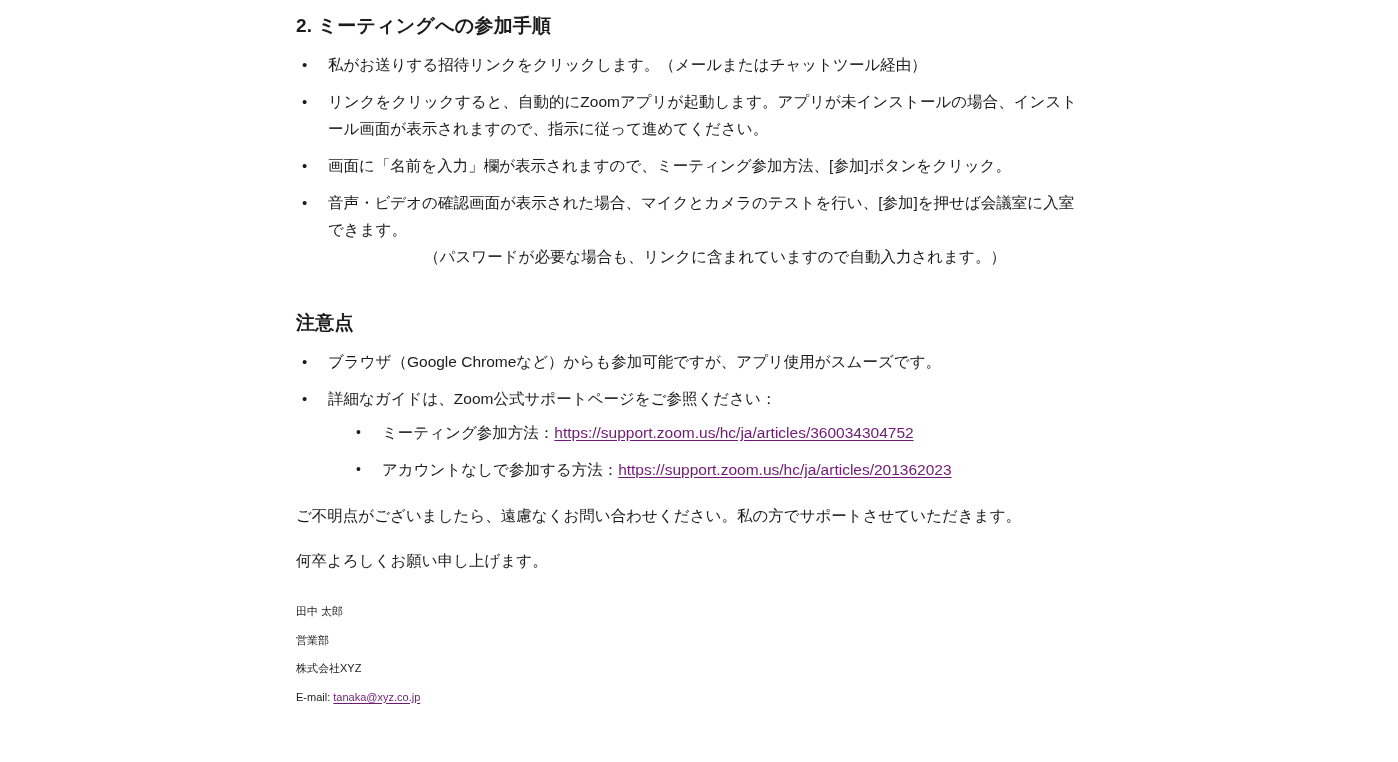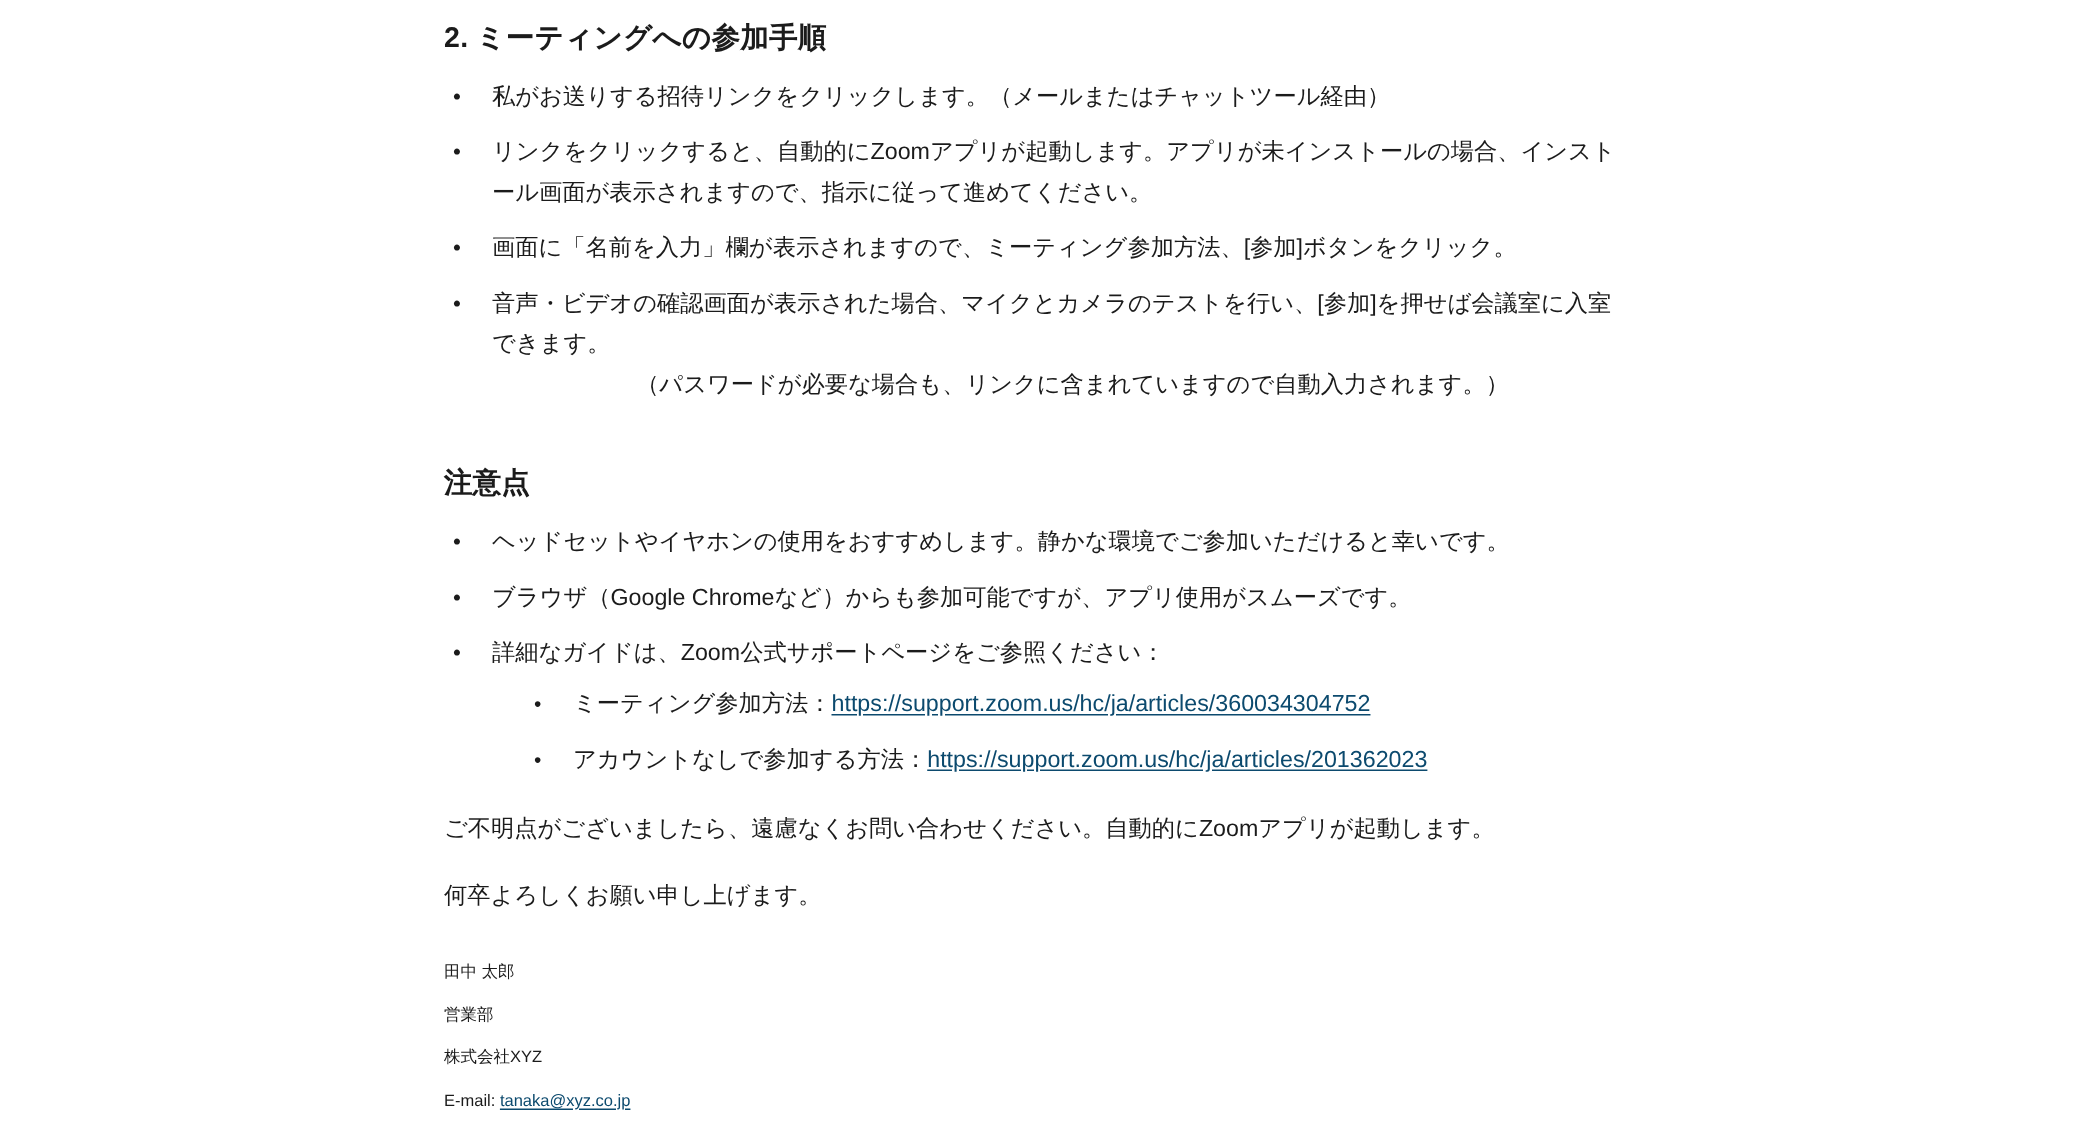--- a/index.html
+++ b/index.html
@@ -94,21 +94,21 @@
     padding: 9px 0 9px 0;
   }
   .sig {
     padding-top: 14px;
   }
   .sig-line {
     font-size: 11px;
     line-height: 28.5px;
   }
   a.link {
-    color: #0c4a6e;
+    color: #701a75;
     text-decoration: underline;
     text-underline-offset: 2px;
   }
   .indent-note {
     display: block;
     padding-left: 16px;
     text-align: center;
   }
 </style>
 </head>
@@ -125,38 +125,37 @@
       <li>画面に「名前を入力」欄が表示されますので、ミーティング参加方法、[参加]ボタンをクリック。</li>
       <li>
         <span>音声・ビデオの確認画面が表示された場合、マイクとカメラのテストを行い、[参加]を押せば会議室に入室できます。</span>
         <span class="indent-note">（パスワードが必要な場合も、リンクに含まれていますので自動入力されます。）</span>
       </li>
     </ul>
 
     <h2 class="section-title second">注意点</h2>
 
     <ul class="bullets">
-      <li>ヘッドセットやイヤホンの使用をおすすめします。静かな環境でご参加いただけると幸いです。</li>
       <li>ブラウザ（Google Chromeなど）からも参加可能ですが、アプリ使用がスムーズです。</li>
       <li>
         <span>詳細なガイドは、Zoom公式サポートページをご参照ください：</span>
         <div class="sub-wrap">
           <ul class="sub">
             <li>
               <span>ミーティング参加方法：</span><a class="link" href="#">https://support.zoom.us/hc/ja/articles/360034304752</a>
             </li>
             <li>
               <span>アカウントなしで参加する方法：</span><a class="link" href="#">https://support.zoom.us/hc/ja/articles/201362023</a>
             </li>
           </ul>
         </div>
       </li>
     </ul>
 
-    <p class="para">ご不明点がございましたら、遠慮なくお問い合わせください。自動的にZoomアプリが起動します。</p>
+    <p class="para">ご不明点がございましたら、遠慮なくお問い合わせください。私の方でサポートさせていただきます。</p>
     <p class="para">何卒よろしくお願い申し上げます。</p>
 
     <div class="sig">
       <div class="sig-line">田中 太郎</div>
       <div class="sig-line">営業部</div>
       <div class="sig-line">株式会社XYZ</div>
       <div class="sig-line"><span>E-mail: </span><a class="link" href="#">tanaka@xyz.co.jp</a></div>
 
     </div>
 

